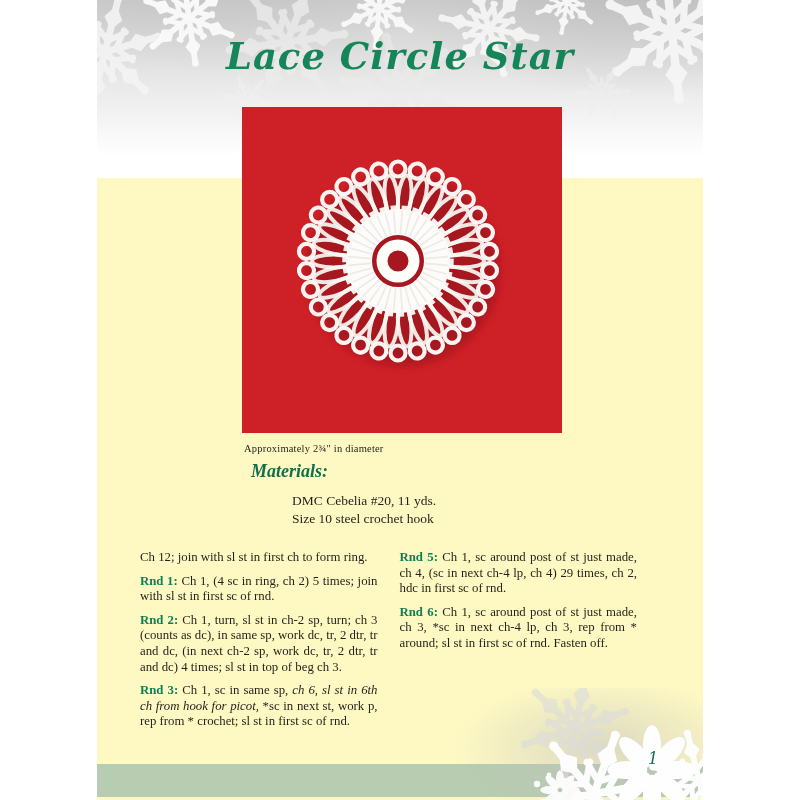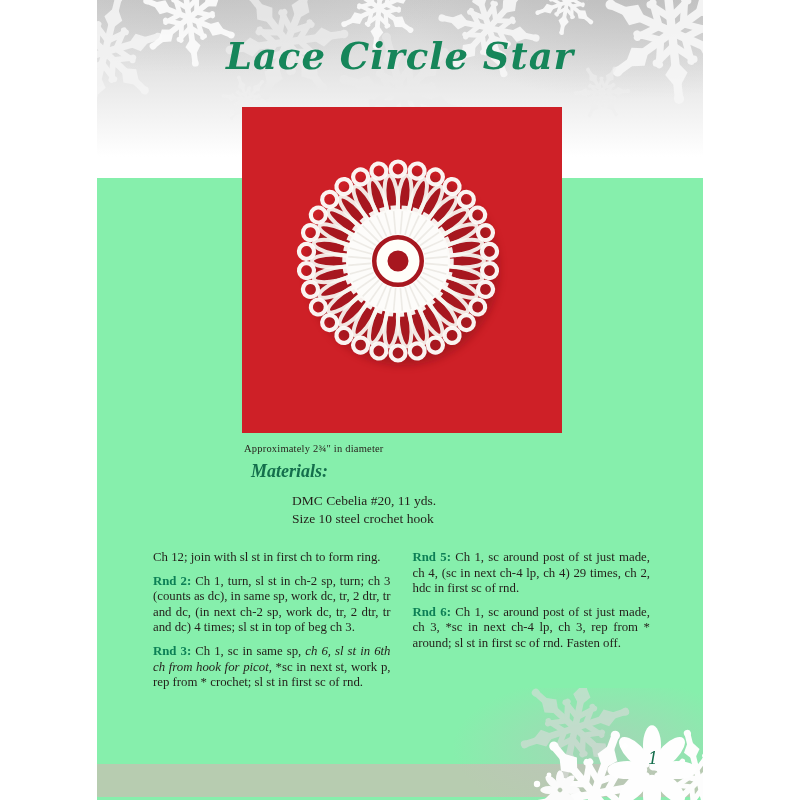--- a/index.html
+++ b/index.html
@@ -7,21 +7,21 @@
     --heading-green:#146e4c;
     --label-green:#0c7f55;
     --photo-red:#ce2027;
     --footer-green:#b7ccb0;
     --body-text:#241f1a;
   }
   *{margin:0;padding:0;box-sizing:border-box;}
   html,body{background:#ffffff;}
   body{font-family:"Liberation Serif","DejaVu Serif",serif;color:var(--body-text);}
   .canvas{position:relative;width:800px;height:800px;background:#fff;overflow:hidden;}
-  .page{position:absolute;left:97px;top:0;width:606px;height:800px;background:#86efac;overflow:hidden;}
+  .page{position:absolute;left:97px;top:0;width:606px;height:800px;background:#fef9c3;overflow:hidden;}
 
   
   .page-header{position:absolute;left:0;top:0;width:606px;height:178px;
     background:
       radial-gradient(75% 120% at 18% -30%, rgba(180,180,180,.55) 0%, rgba(180,180,180,0) 60%),
       radial-gradient(70% 130% at 88% -25%, rgba(172,172,172,.6) 0%, rgba(172,172,172,0) 62%),
       linear-gradient(180deg,#cfcfcf 0%,#dedede 28%,#efefef 58%,#ffffff 88%);
     overflow:hidden;}
   .page-header svg{position:absolute;left:0;top:0;}
   .page-title{position:absolute;left:0;top:34px;width:100%;text-align:center;
@@ -33,21 +33,21 @@
   .photo svg{display:block;}
 
   .caption{position:absolute;left:147px;top:443px;font-size:10.5px;color:#2a251f;letter-spacing:.2px;}
 
   .materials-heading{position:absolute;left:154px;top:461px;
     font-family:Liberation Serif, serif;font-style:italic;font-weight:700;
     font-size:18px;color:var(--heading-green);}
   .materials-list{position:absolute;left:147px;top:492px;font-size:13.5px;line-height:18px;list-style:none;margin-left:48px;}
 
   
-  .columns{position:absolute;left:56px;top:550px;width:497px;display:flex;gap:22px;}
+  .columns{position:absolute;left:43px;top:550px;width:497px;display:flex;gap:22px;}
   .col{width:244px;}
   .instr{font-size:12.8px;line-height:15.6px;text-align:justify;margin-bottom:8px;}
   .instr .rnd{color:var(--label-green);font-weight:700;}
 
   
   .footer-band{position:absolute;left:0;top:764px;width:606px;height:33px;background:var(--footer-green);}
   .footer-decor{position:absolute;left:0;top:688px;width:606px;height:112px;pointer-events:none;}
   .page-number{position:absolute;left:546px;top:749px;width:20px;text-align:center;
     font-family:"DejaVu Serif","Liberation Serif",serif;font-style:italic;
     font-size:16px;color:var(--heading-green);z-index:5;}
@@ -226,20 +226,21 @@
     <div class="caption">Approximately 2¾" in diameter</div>
     <h2 class="materials-heading">Materials:</h2>
     <ul class="materials-list">
       <li>DMC Cebelia #20, 11 yds.</li>
       <li>Size 10 steel crochet hook</li>
     </ul>
 
     <div class="columns">
       <div class="col" id="col-left">
         <p class="instr">Ch 12; join with sl st in first ch to form ring.</p>
+      <p class="instr"><b class="rnd">Rnd 1:</b><span> Ch 1, (4 sc in ring, ch 2) 5 times; join with sl st in first sc of rnd.</span></p>
           <p class="instr"><b class="rnd">Rnd 2:</b><span> Ch 1, turn, sl st in ch-2 sp, turn; ch 3 (counts as dc), in same sp, work dc, tr, 2 dtr, tr and dc, (in next ch-2 sp, work dc, tr, 2 dtr, tr and dc) 4 times; sl st in top of beg ch 3.</span></p>
           <p class="instr"><b class="rnd">Rnd 3:</b><span> Ch 1, sc in same sp, </span><i>ch 6, sl st in 6th ch from hook for picot,</i><span> *sc in next st, work p, rep from * crochet; sl st in first sc of rnd.</span></p>
         </div>
       <div class="col" id="col-right">
           <p class="instr"><b class="rnd">Rnd 5:</b><span> Ch 1, sc around post of st just made, ch 4, (sc in next ch-4 lp, ch 4) 29 times, ch 2, hdc in first sc of rnd.</span></p>
           <p class="instr"><b class="rnd">Rnd 6:</b><span> Ch 1, sc around post of st just made, ch 3, *sc in next ch-4 lp, ch 3, rep from * around; sl st in first sc of rnd. Fasten off.</span></p>
         </div>
     </div>
 
     <div class="footer-band"></div>

